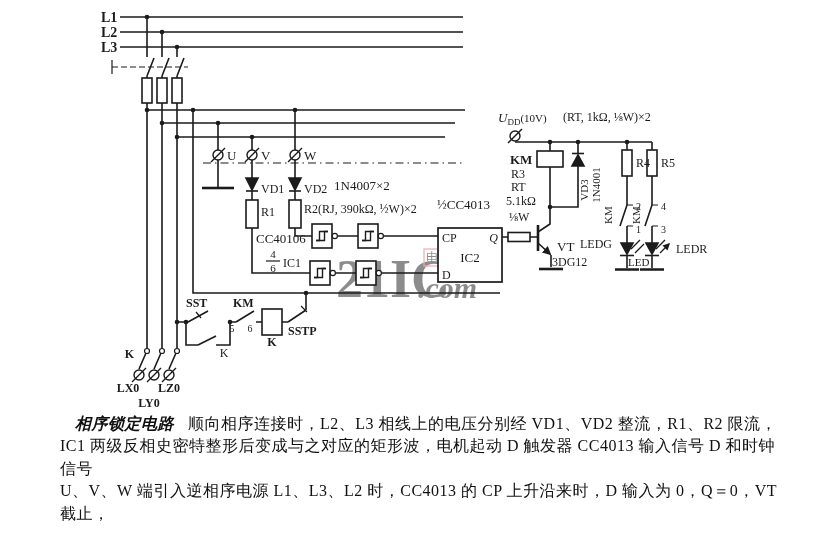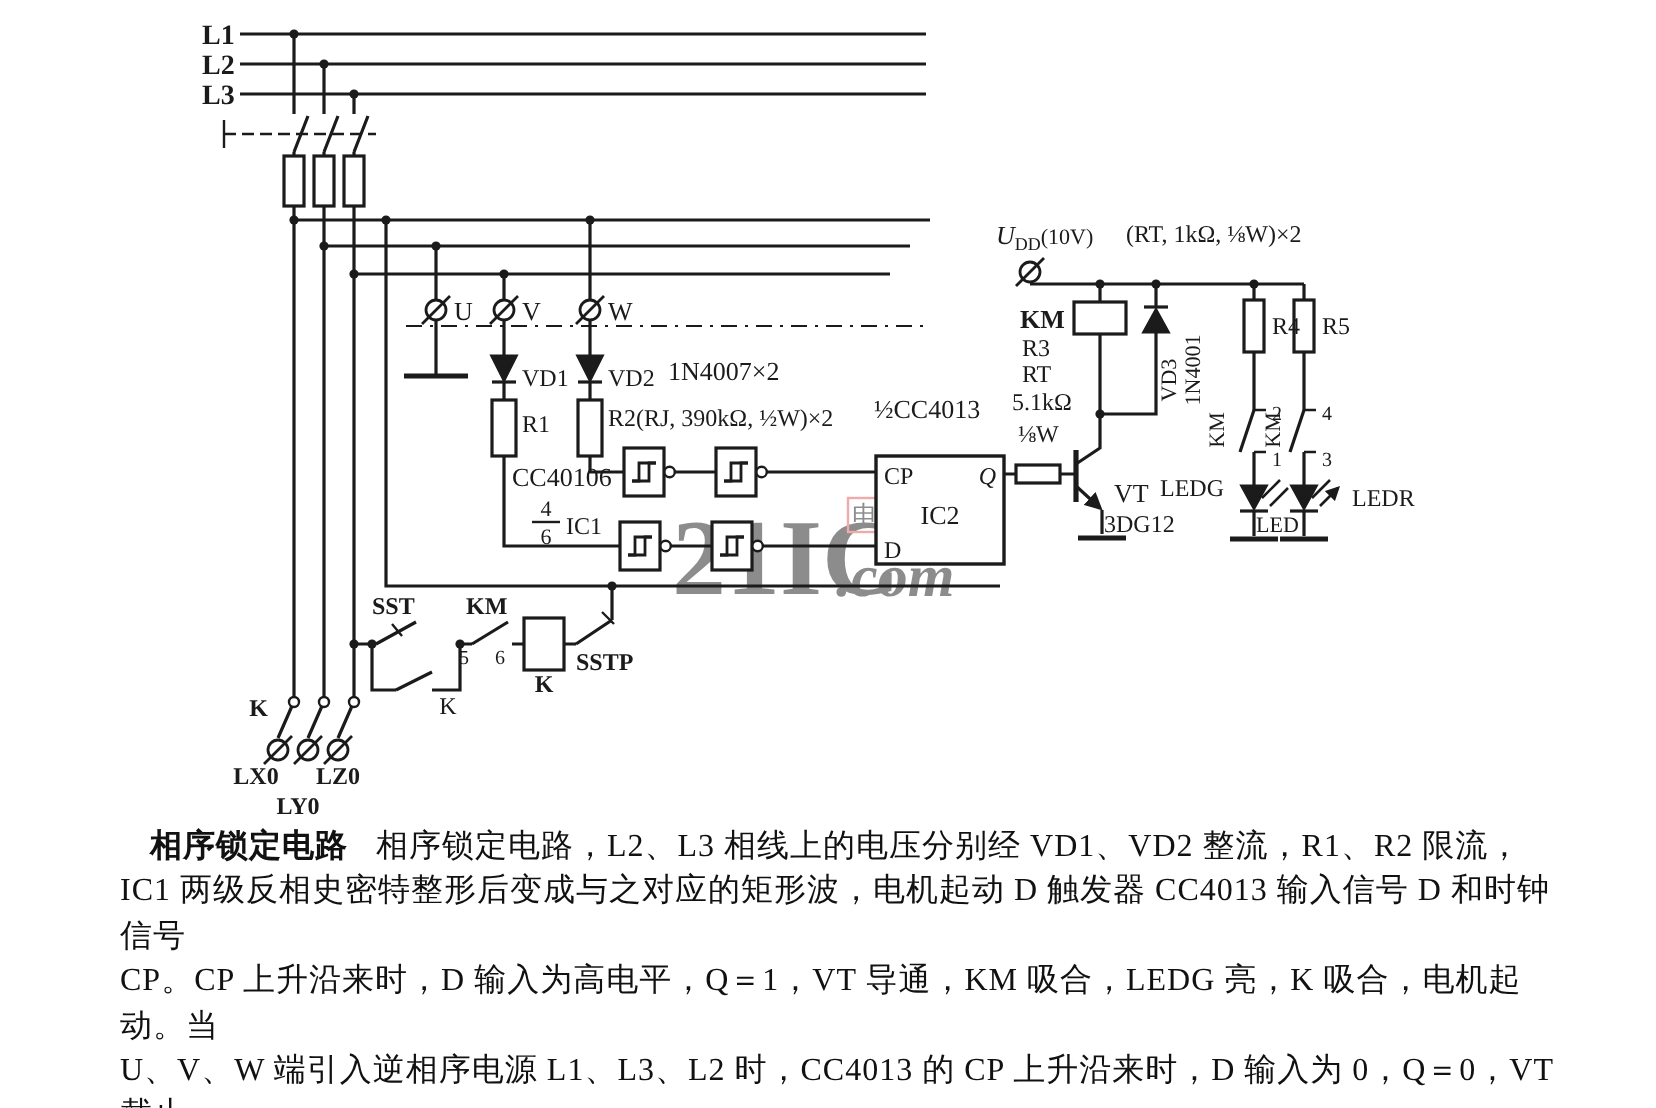--- a/index.html
+++ b/index.html
@@ -4,21 +4,21 @@
 <style>
   html,body{margin:0;padding:0;background:#fff;}
   #page{position:relative;width:828px;height:554px;background:#fff;overflow:hidden;
         font-family:"Liberation Serif","DejaVu Serif",serif;color:#111;}
   svg{position:absolute;left:0;top:0;}
   svg text{font-family:"Liberation Serif","DejaVu Serif",serif;fill:#1b1b1b;}
   .caption{position:absolute;left:60px;top:413px;width:724px;
            font:16px/22.4px "Liberation Serif","DejaVu Serif",serif;color:#111;letter-spacing:.5px;}
   .caption p{margin:0;}
   .caption p.first{text-indent:15px;}
-  .caption b{font-weight:bold;}
+  .caption b{font-weight:bold;font-style:italic;}
   .tgap{display:inline-block;width:14px;}
 </style>
 </head>
 <body>
 
 <div id="page">
 
 <svg width="828" height="412" viewBox="0 0 828 412">
   <defs>
     <marker id="ah" viewBox="0 0 10 10" refX="8" refY="5" markerWidth="5.5" markerHeight="5.5" orient="auto">
@@ -212,20 +212,19 @@
         <circle cx="627" cy="142" r="2.3"></circle>
     <circle cx="550" cy="207" r="2.3"></circle>
     <circle cx="177" cy="322" r="2.3"></circle>
         <circle cx="186" cy="322" r="2.3"></circle>
         <circle cx="230" cy="322" r="2.3"></circle>
     <circle cx="306" cy="293" r="2.3"></circle>
   </g>
 </svg>
 
 <div class="caption">
-  <p class="first"><b>相序锁定电路</b><span class="tgap"></span><span>相序锁定电路，L2、L3 相线上的电压分别经 VD1、VD2 整流，R1、R2 限流，</span></p>
+  <p class="first"><b>相序锁定电路</b><span class="tgap"></span><span>顺向相序连接时，L2、L3 相线上的电压分别经 VD1、VD2 整流，R1、R2 限流，</span></p>
   <p>IC1 两级反相史密特整形后变成与之对应的矩形波，电机起动 D 触发器 CC4013 输入信号 D 和时钟信号</p>
-  <p>CP。CP 上升沿来时，D 输入为高电平，Q＝1，VT 导通，KM 吸合，LEDG 亮，K 吸合，电机起动。当</p>
   <p>U、V、W 端引入逆相序电源 L1、L3、L2 时，CC4013 的 CP 上升沿来时，D 输入为 0，Q＝0，VT 截止，</p>
 
 </div>
 
 </div>
 
 </body></html>

